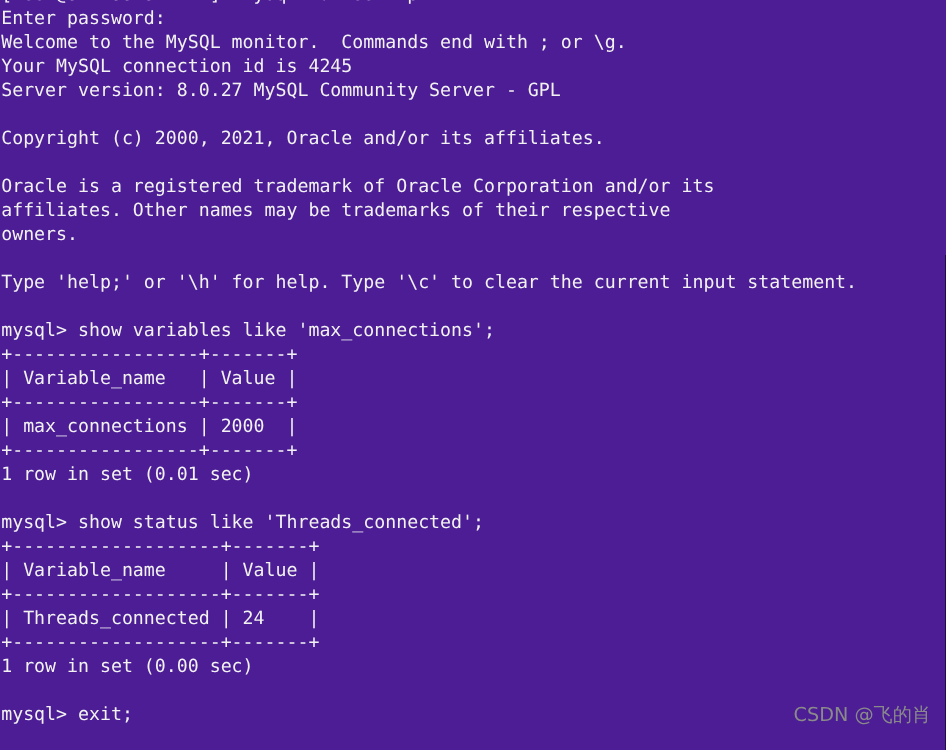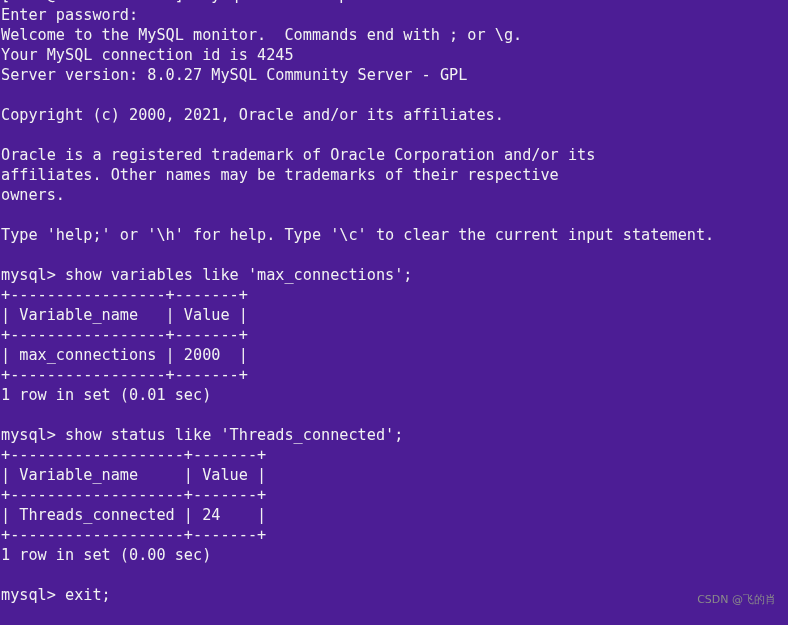--- a/index.html
+++ b/index.html
@@ -29,21 +29,21 @@
     color: #f2f2f2;
     white-space: pre;
     letter-spacing: 0px;
     -webkit-font-smoothing: antialiased;
   }
   #watermark {
     position: absolute;
     right: 12px;
     bottom: 18px;
     font-family: "DejaVu Sans", "Liberation Sans", sans-serif;
-    font-size: 11px;
+    font-size: 16px;
     color: #8a8a8a;
     white-space: pre;
     user-select: none;
     pointer-events: none;
   }
 </style>
 </head>
 <body>
 
 <div id="terminal">

